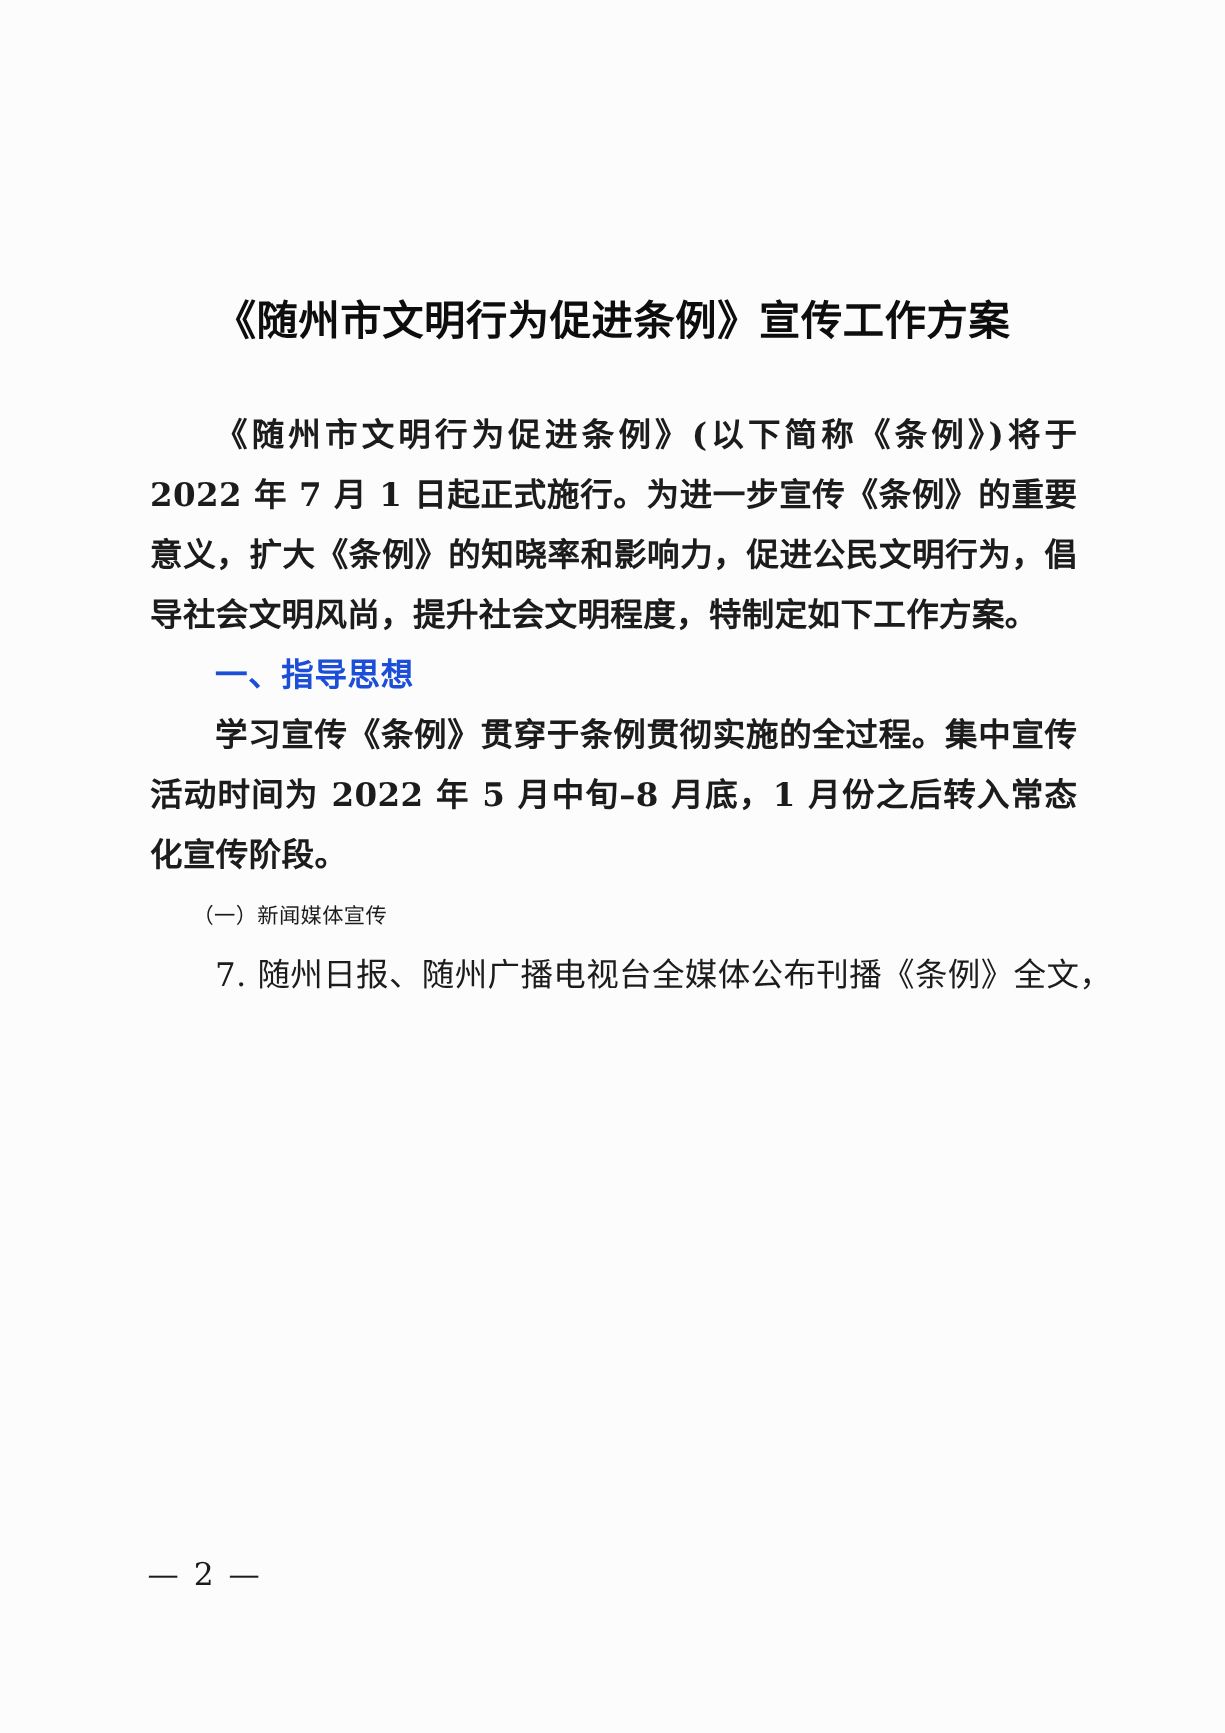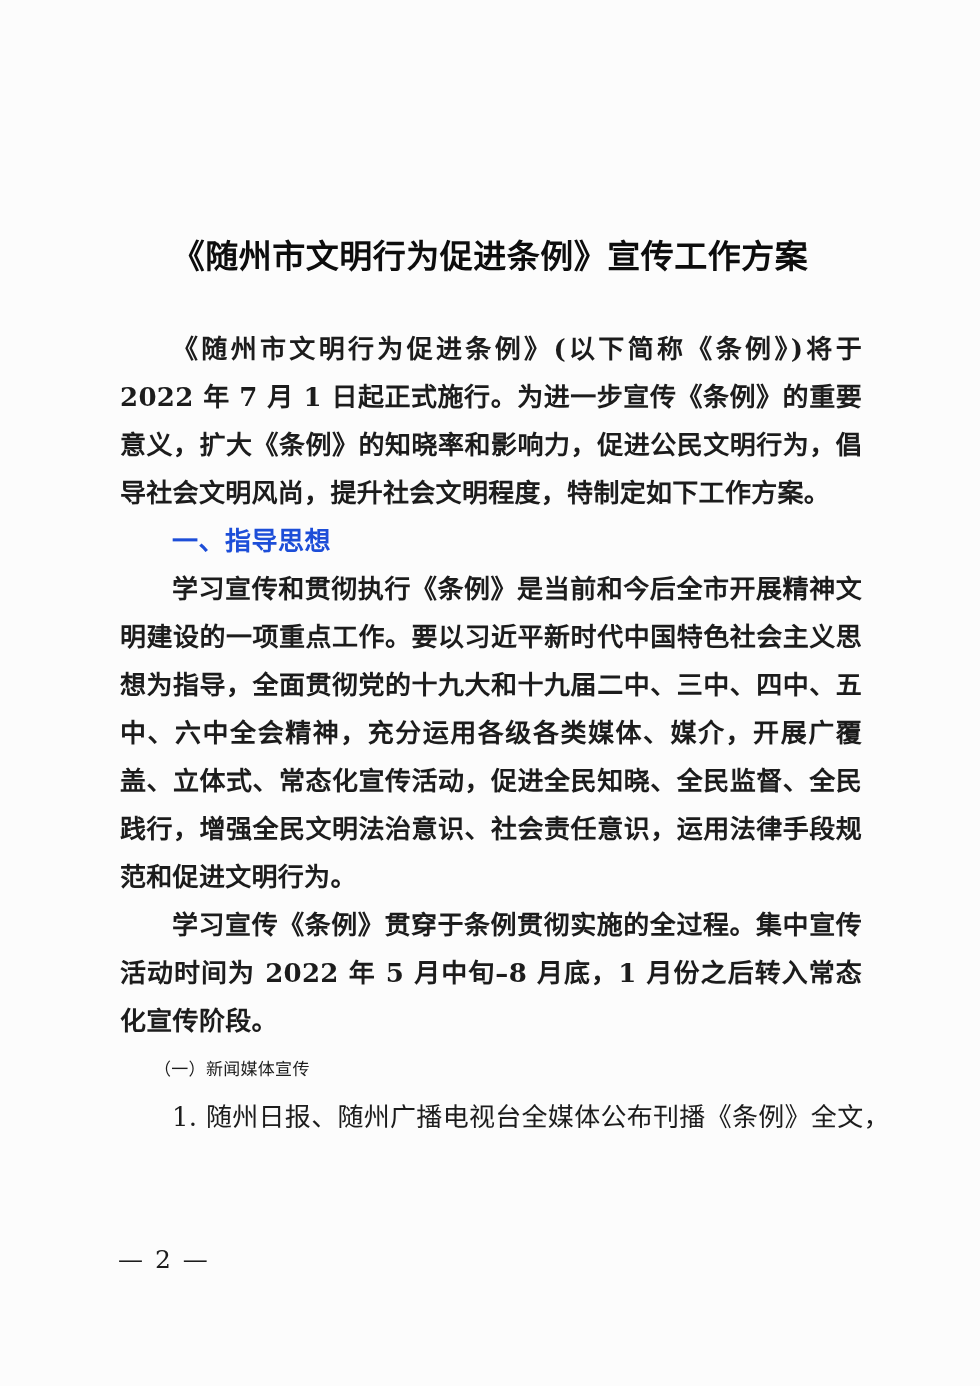--- a/index.html
+++ b/index.html
@@ -118,26 +118,25 @@
 <div class="page">
 
   <h1 class="doc-title">《随州市文明行为促进条例》宣传工作方案</h1>
 
   <div class="body-region">
 
     <p class="para indent">《随州市文明行为促进条例》(以下简称《条例》)将于 2022 年 7 月 1 日起正式施行。为进一步宣传《条例》的重要意义，扩大《条例》的知晓率和影响力，促进公民文明行为，倡导社会文明风尚，提升社会文明程度，特制定如下工作方案。</p>
 
     <h2 class="section-heading">一、指导思想</h2>
 
-    <p class="para indent">学习宣传和贯彻执行《条例》是当前和今后全市开展精神文明建设的一项重点工作。要以习近平新时代中国特色社会主义思想为指导，全面贯彻党的十九大和十九届二中、三中、四中、五中、六中全会精神，充分运用各级各类媒体、媒介，开展广覆盖、立体式、常态化宣传活动，促进全民知晓、全民监督、全民践行，增强全民文明法治意识、社会责任意识，运用法律手段规范和促进文明行为。</p>
 
 
     <p class="para indent">学习宣传《条例》贯穿于条例贯彻实施的全过程。集中宣传活动时间为 2022 年 5 月中旬–8 月底，1 月份之后转入常态化宣传阶段。</p>
 
     <h3 class="sub-heading">（一）新闻媒体宣传</h3>
 
-    <p class="numbered-item">1. 随州日报、随州广播电视台全媒体公布刊播《条例》全文，</p>
+    <p class="numbered-item">7. 随州日报、随州广播电视台全媒体公布刊播《条例》全文，</p>
 
   </div>
 
   <div class="page-footer">— 2 —</div>
 
 </div>
 
 </body></html>

